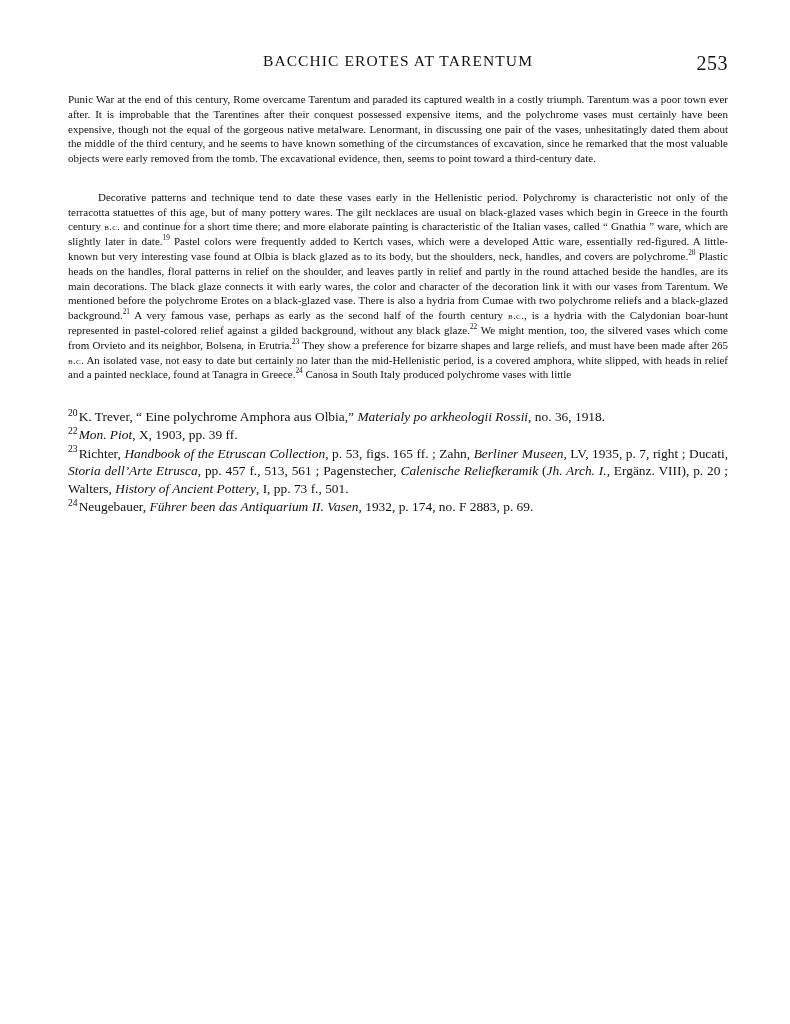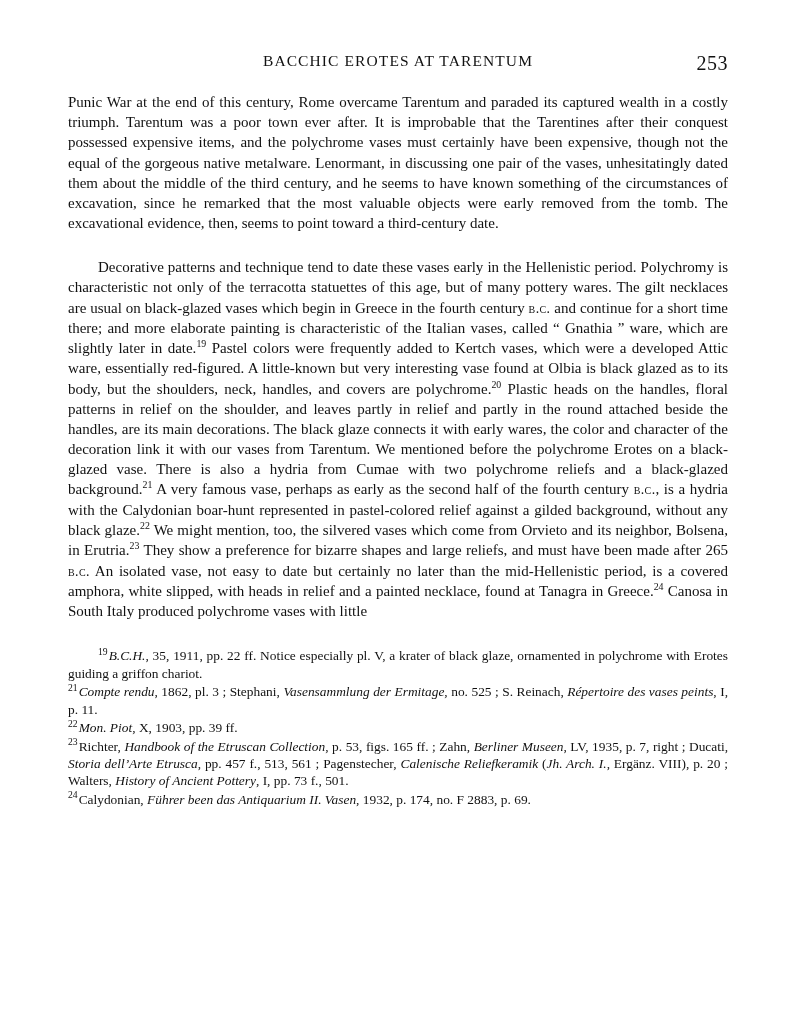--- a/index.html
+++ b/index.html
@@ -37,21 +37,21 @@
     text-transform: uppercase;
   }
   .running-head .folio {
     position: absolute;
     right: 0;
     top: 0;
     font-size: 20px;
     letter-spacing: 0.5px;
   }
   .body-text {
-    font-size: 15px;
+    font-size: 11px;
     line-height: 1.345;
     text-align: justify;
     text-justify: inter-word;
     hyphens: none;
   }
   .body-text p {
     margin: 0;
   }
   .body-text p.indent {
     text-indent: 30px;
@@ -102,20 +102,19 @@
 
   <div class="body-text">
 
     <p><span>Punic War at the end of this century, Rome overcame Tarentum and paraded its captured wealth in a costly triumph. Tarentum was a poor town ever after. It is improbable that the Tarentines after their conquest possessed expensive items, and the polychrome vases must certainly have been expensive, though not the equal of the gorgeous native metalware. Lenormant, in discussing one pair of the vases, unhesitatingly dated them about the middle of the third century, and he seems to have known something of the circumstances of excavation, since he remarked that the most valuable objects were early removed from the tomb. The excavational evidence, then, seems to point toward a third-century date.</span></p>
 
     <p class="indent"><span>Decorative patterns and technique tend to date these vases early in the Hellenistic period. Polychromy is characteristic not only of the terracotta statuettes of this age, but of many pottery wares. The gilt necklaces are usual on black-glazed vases which begin in Greece in the fourth century </span><span class="sc">b.c.</span><span> and continue for a short time there; and more elaborate painting is characteristic of the Italian vases, called “ Gnathia ” ware, which are slightly later in date.</span><sup>19</sup><span> Pastel colors were frequently added to Kertch vases, which were a developed Attic ware, essentially red-figured. A little-known but very interesting vase found at Olbia is black glazed as to its body, but the shoulders, neck, handles, and covers are polychrome.</span><sup>20</sup><span> Plastic heads on the handles, floral patterns in relief on the shoulder, and leaves partly in relief and partly in the round attached beside the handles, are its main decorations. The black glaze connects it with early wares, the color and character of the decoration link it with our vases from Tarentum. We mentioned before the polychrome Erotes on a black-glazed vase. There is also a hydria from Cumae with two polychrome reliefs and a black-glazed background.</span><sup>21</sup><span> A very famous vase, perhaps as early as the second half of the fourth century </span><span class="sc">b.c.</span><span>, is a hydria with the Calydonian boar-hunt represented in pastel-colored relief against a gilded background, without any black glaze.</span><sup>22</sup><span> We might mention, too, the silvered vases which come from Orvieto and its neighbor, Bolsena, in Erutria.</span><sup>23</sup><span> They show a preference for bizarre shapes and large reliefs, and must have been made after 265 </span><span class="sc">b.c.</span><span> An isolated vase, not easy to date but certainly no later than the mid-Hellenistic period, is a covered amphora, white slipped, with heads in relief and a painted necklace, found at Tanagra in Greece.</span><sup>24</sup><span> Canosa in South Italy produced polychrome vases with little</span></p>
 
   </div>
 
   <div class="notes" id="footnotes">
-      <p class="first-indent"><span class="note-num">19</span><i>B.C.H.</i><span>, 35, 1911, pp. 22 ff.  Notice especially pl. V, a krater of black glaze, ornamented in polychrome with Erotes guiding a griffon chariot.</span></p>
-      <p><span class="note-num">21</span><i>Compte rendu</i><span>, 1862, pl. 3 ; Stephani, </span><i>Vasensammlung der Ermitage</i><span>, no. 525 ; S. Reinach, </span><i>Répertoire des vases peints</i><span>, I, p. 11.</span></p>
+      <p><span class="note-num">20</span><span>K. Trever, “ Eine polychrome Amphora aus Olbia,” </span><i>Materialy po arkheologii Rossii</i><span>, no. 36, 1918.</span></p>
       <p><span class="note-num">22</span><i>Mon. Piot</i><span>, X, 1903, pp. 39 ff.</span></p>
       <p><span class="note-num">23</span><span>Richter, </span><i>Handbook of the Etruscan Collection</i><span>, p. 53, figs. 165 ff. ; Zahn, </span><i>Berliner Museen</i><span>, LV, 1935, p. 7, right ; Ducati, </span><i>Storia dell’Arte Etrusca</i><span>, pp. 457 f., 513, 561 ; Pagenstecher, </span><i>Calenische Reliefkeramik</i><span> (</span><i>Jh. Arch. I.</i><span>, Ergänz. VIII), p. 20 ; Walters, </span><i>History of Ancient Pottery</i><span>, I, pp. 73 f., 501.</span></p>
-      <p><span class="note-num">24</span><span>Calydonian, </span><i>Führer been das Antiquarium II. Vasen</i><span>, 1932, p. 174, no. F 2883, p. 69.</span></p>
+      <p><span class="note-num">24</span><span>Neugebauer, </span><i>Führer been das Antiquarium II. Vasen</i><span>, 1932, p. 174, no. F 2883, p. 69.</span></p>
     </div>
 
 </div>
 
 </body></html>

